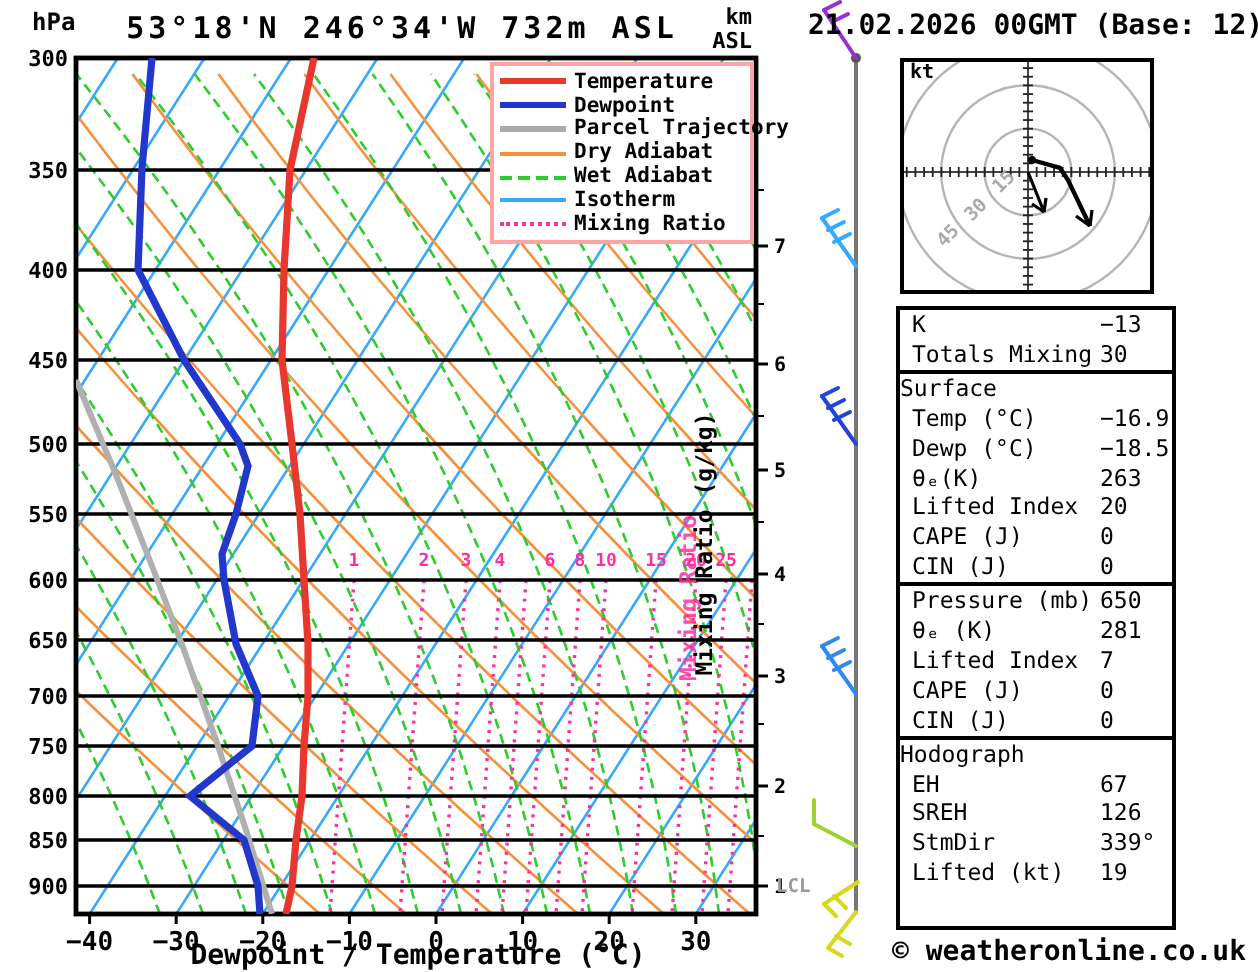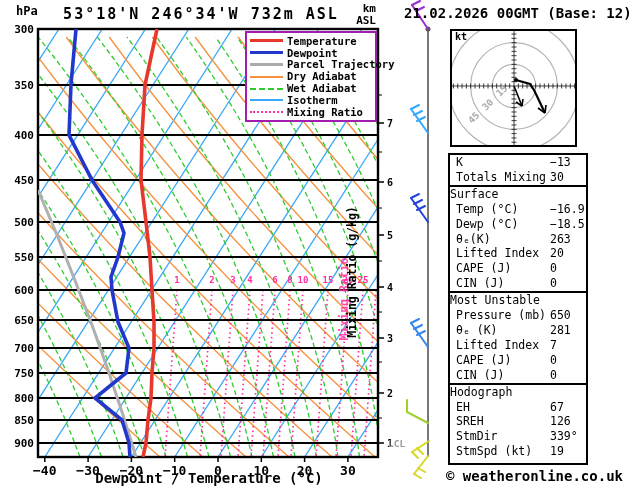--- a/index.html
+++ b/index.html
@@ -13,21 +13,21 @@
   #hpa-label{left:16px;top:4px;font-size:12px;}
   #km-label{left:348px;top:2px;width:28px;text-align:right;font-size:11px;}
   #asl-label{left:348px;top:14px;width:28px;text-align:right;font-size:11px;}
   #xaxis-title{left:59px;top:470px;width:300px;text-align:center;font-size:14px;}
   #copyright{left:446px;top:468px;font-size:14px;}
   #lcl-label{left:388px;top:438px;font-size:9.5px;color:#999;font-weight:bold;}
   .vlabel{transform:translate(-50%,-50%) rotate(-90deg);transform-origin:center;white-space:nowrap;
           font-weight:bold;font-size:11.5px;}
   #mix-axis-label{left:352px;top:272px;color:#000;}
   #mix-ghost-label{left:344px;top:299px;color:#ff2ea0;opacity:.85;}
-  #legend{left:245px;top:31px;width:132px;height:91px;background:#fff;border:2px solid #a21caf;
+  #legend{left:245px;top:31px;width:132px;height:91px;background:#fff;border:2px solid #fca5a5;
           box-sizing:border-box;padding:2px 0 0 3px;z-index:3;}
   .lg-row{display:flex;align-items:center;height:11.9px;}
   .lg-swatch{width:33px;margin-right:4px;flex:0 0 33px;}
   .lg-text{font-size:10.5px;font-weight:bold;line-height:1;white-space:nowrap;}
   #panel{left:448px;top:153px;width:140px;height:312px;border:2px solid #000;box-sizing:border-box;
          background:#fff;font-size:11.5px;color:#000;z-index:2;}
   .pn-sec{border-top:2px solid #000;}
   .pn-sec:first-child{border-top:none;}
   .pn-head{text-align:left;height:15px;line-height:15px;font-size:11.5px;}
   .pn-row{position:relative;height:14.9px;line-height:14.9px;padding-left:6px;white-space:nowrap;}
@@ -373,28 +373,27 @@
       <div class="pn-sec">
         <div class="pn-head">Surface</div>
         <div class="pn-row"><span>Temp (°C)</span><span class="pn-val">−16.9</span></div>
         <div class="pn-row"><span>Dewp (°C)</span><span class="pn-val">−18.5</span></div>
         <div class="pn-row"><span>θₑ(K)</span><span class="pn-val">263</span></div>
         <div class="pn-row"><span>Lifted Index</span><span class="pn-val">20</span></div>
         <div class="pn-row"><span>CAPE (J)</span><span class="pn-val">0</span></div>
         <div class="pn-row"><span>CIN (J)</span><span class="pn-val">0</span></div>
       </div>
       <div class="pn-sec">
-        <div class="pn-head">Most Unstable</div>
         <div class="pn-row"><span>Pressure (mb)</span><span class="pn-val">650</span></div>
         <div class="pn-row"><span>θₑ (K)</span><span class="pn-val">281</span></div>
         <div class="pn-row"><span>Lifted Index</span><span class="pn-val">7</span></div>
         <div class="pn-row"><span>CAPE (J)</span><span class="pn-val">0</span></div>
         <div class="pn-row"><span>CIN (J)</span><span class="pn-val">0</span></div>
       </div>
       <div class="pn-sec">
         <div class="pn-head">Hodograph</div>
         <div class="pn-row"><span>EH</span><span class="pn-val">67</span></div>
         <div class="pn-row"><span>SREH</span><span class="pn-val">126</span></div>
         <div class="pn-row"><span>StmDir</span><span class="pn-val">339°</span></div>
-        <div class="pn-row"><span>StmSpd (kt)</span><span class="pn-val">19</span></div>
+        <div class="pn-row"><span>Lifted (kt)</span><span class="pn-val">19</span></div>
       </div>
     </div>
 </div>
 
 </body></html>

